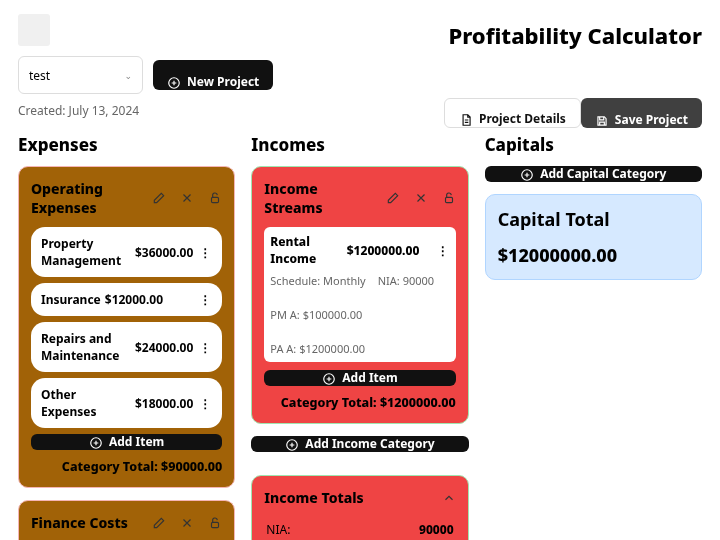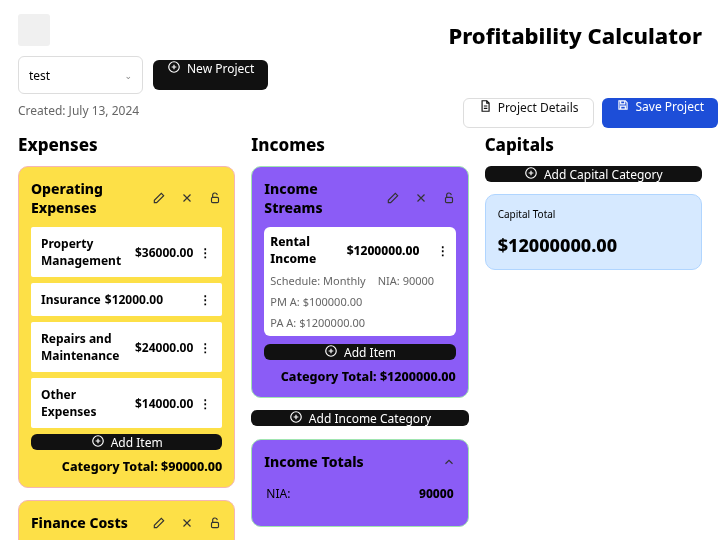--- a/index.html
+++ b/index.html
@@ -3,46 +3,46 @@
 <meta charset="utf-8">
 <style>
 *{box-sizing:border-box;margin:0;padding:0;font-family:system-ui,-apple-system,sans-serif}
 body{background:#fff;width:720px;height:540px;overflow:hidden;font-size:13px}
 .container{padding:14px 18px}
 .logo{width:32px;height:32px;background:#f0f0f0;border-radius:3px;margin-bottom:10px}
 .title{position:absolute;top:20px;right:18px;font-size:22px;font-weight:800}
 .topbar{display:flex;gap:10px;align-items:center;margin-bottom:8px}
 .select{width:125px;height:38px;border:1px solid #ddd;border-radius:6px;padding:13px 10px;display:flex;align-items:center;justify-content:space-between;font-size:12px}
 .caret{font-size:9px;color:#888}
-.btn{background:#111;color:#fff;border:none;border-radius:6px;padding:0 14px;height:30px;display:flex;align-items:flex-start;gap:6px;font-size:12px;font-weight:400;cursor:pointer}
+.btn{background:#111;color:#fff;border:none;border-radius:6px;padding:0 14px;height:30px;display:flex;align-items:flex-end;gap:6px;font-size:12px;font-weight:700;cursor:pointer}
 .btn svg{width:14px;height:14px}
-.btn.grey{background:#1d4ed8}
+.btn.grey{background:#404040}
 .btn.outline{background:#fff;color:#111;border:1px solid #ddd}
 .btn.wide{width:100%;justify-content:center;height:16px}
 .meta{font-size:12px;color:#666;margin-bottom:14px}
-.actions{position:absolute;top:98px;right:2px;display:flex;gap:8px}
+.actions{position:absolute;top:98px;right:18px;display:flex;}
 .cols{display:flex;gap:16px}
 .col{flex:1;min-width:0}
 .col h2{font-size:17px;font-weight:800;margin-bottom:10px}
 .card{border:1px solid;border-radius:10px;padding:12px;margin-bottom:12px}
-.card.pink{background:#fde047;border-color:#f5b5b5}
-.card.green{background:#8b5cf6;border-color:#a0e5b0}
+.card.pink{background:#a16207;border-color:#f5b5b5}
+.card.green{background:#ef4444;border-color:#a0e5b0}
 .card.blue{background:#d6e9ff;border-color:#b0d5ff}
 .chead{display:flex;justify-content:space-between;align-items:center;margin-bottom:10px}
 .chead .ctitle{font-size:14px;font-weight:800;max-width:100px}
 .cicons{display:flex;gap:14px}
 .cicons svg{width:14px;height:14px;cursor:pointer}
-.row{background:#fff;border-radius:2px;padding:8px 10px;margin-bottom:6px;display:flex;justify-content:space-between;align-items:center;font-size:12px;font-weight:700}
+.row{background:#fff;border-radius:14px;padding:8px 10px;margin-bottom:6px;display:flex;justify-content:space-between;align-items:center;font-size:12px;font-weight:700}
 .row .lbl{max-width:90px}
 .row .amt{flex:1;text-align:left;padding-left:4px}
 .dots{width:14px;text-align:center;cursor:pointer;font-weight:900}
 .item{background:#fff;border-radius:6px;padding:6px;margin-bottom:8px;font-size:12px}
 .item .top{display:flex;justify-content:space-between;align-items:center;font-weight:800}
 .item .top .lbl{max-width:60px}
-.meta2{display:flex;flex-wrap:wrap;gap:6px 12px;margin-top:6px;color:#666;font-size:11px}
+.meta2{display:flex;flex-wrap:wrap;gap:19px 12px;margin-top:6px;color:#666;font-size:11px}
 .ctot{text-align:right;font-size:12.5px;font-weight:800;margin-top:8px}
 .totrow{display:flex;justify-content:space-between;font-size:12px;padding:4px 2px}
 .totrow .v{font-weight:800}
 .bigv{font-size:18px;font-weight:800;margin-top:12px}
 </style>
 </head>
 <body>
 
 <div class="container">
   <div class="logo"></div>
@@ -111,21 +111,21 @@
             <span class="amt">$12000.00</span>
             <span class="dots">⋮</span>
           </div>
         <div class="row">
             <span class="lbl">Repairs and Maintenance</span>
             <span class="amt">$24000.00</span>
             <span class="dots">⋮</span>
           </div>
         <div class="row">
             <span class="lbl">Other Expenses</span>
-            <span class="amt">$14000.00</span>
+            <span class="amt">$18000.00</span>
             <span class="dots">⋮</span>
           </div>
         <button class="btn wide">
           <svg viewBox="0 0 24 24" fill="none" stroke="currentColor" stroke-width="2">
               <circle cx="12" cy="12" r="9"></circle>
               <path d="M12 8v8M8 12h8"></path>
             </svg>
           <span>Add Item</span>
         </button>
         <div class="ctot">Category Total: $90000.00</div>
@@ -182,21 +182,21 @@
         </div>
         <button class="btn wide">
           <svg viewBox="0 0 24 24" fill="none" stroke="currentColor" stroke-width="2">
               <circle cx="12" cy="12" r="9"></circle>
               <path d="M12 8v8M8 12h8"></path>
             </svg>
           <span>Add Item</span>
         </button>
         <div class="ctot">Category Total: $1200000.00</div>
       </div>
-      <button class="btn wide" style="margin-bottom:13px">
+      <button class="btn wide" style="margin-bottom:23px">
         <svg viewBox="0 0 24 24" fill="none" stroke="currentColor" stroke-width="2">
             <circle cx="12" cy="12" r="9"></circle>
             <path d="M12 8v8M8 12h8"></path>
           </svg>
         <span>Add Income Category</span>
       </button>
       <div class="card green">
         <div class="chead">
           <div style="font-size:14px;font-weight:800">Income Totals</div>
           <svg viewBox="0 0 24 24" width="14" height="14" fill="none" stroke="#333" stroke-width="2">
@@ -214,18 +214,18 @@
     <div class="col">
       <h2>Capitals</h2>
       <button class="btn wide" style="margin-bottom:12px">
         <svg viewBox="0 0 24 24" fill="none" stroke="currentColor" stroke-width="2">
             <circle cx="12" cy="12" r="9"></circle>
             <path d="M12 8v8M8 12h8"></path>
           </svg>
         <span>Add Capital Category</span>
       </button>
       <div class="card blue">
-        <div style="font-size:10px;font-weight:400">Capital Total</div>
+        <div style="font-size:18px;font-weight:700">Capital Total</div>
         <div class="bigv">$12000000.00</div>
       </div>
     </div>
   </div>
 </div>
 
 </body></html>

